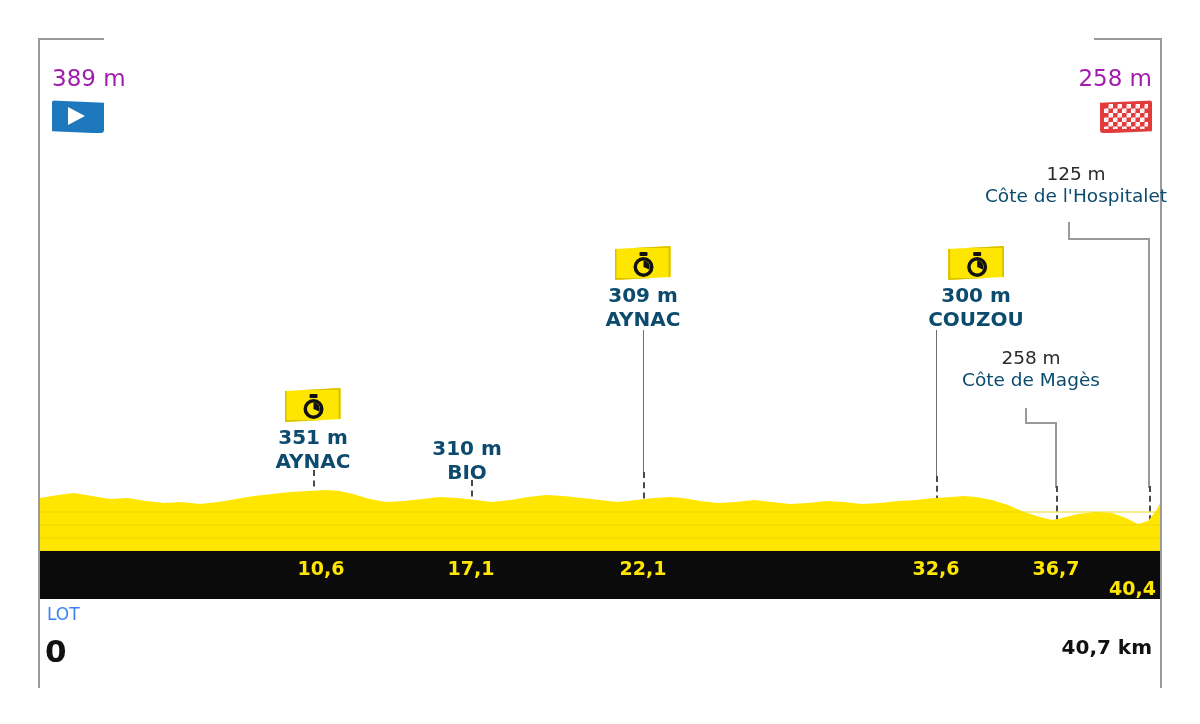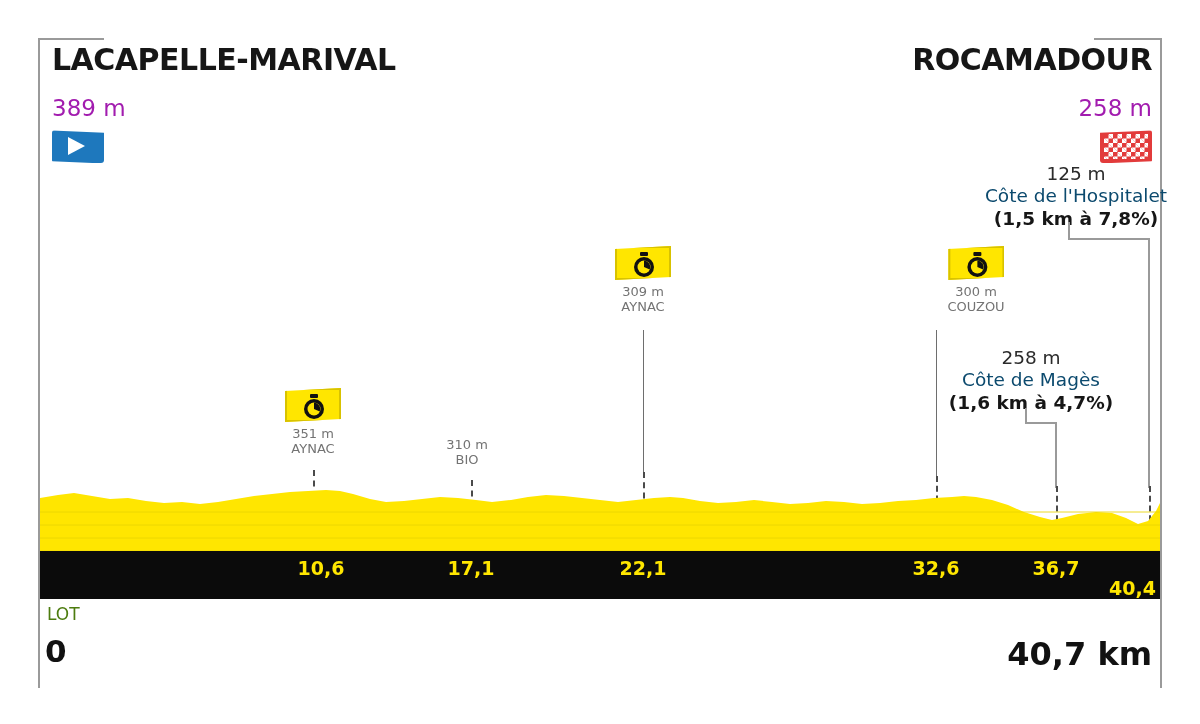--- a/index.html
+++ b/index.html
@@ -72,21 +72,21 @@
 
   
   .marker { position:absolute; text-align:center; transform:translateX(-50%); }
   .marker .mflag {
     width:56px; height:34px; margin:0 auto 4px;
     background:#ffe600; border:2px solid #d8c200;
     clip-path: polygon(0 9%, 100% 0, 100% 91%, 0 100%);
     position:relative;
   }
   .marker .mflag svg { position:absolute; left:13px; top:4px; }
-  .marker .mtxt { font-size:13px; line-height:1.18; color:#737373; white-space:nowrap; }
+  .marker .mtxt { font-size:20px; line-height:1.18; color:#0c4a6e; white-space:nowrap;font-weight:bold; }
 
   
   .climb { position:absolute; text-align:center; white-space:nowrap; }
   .climb .c-alt  { font-size:18.5px; line-height:1.2; color:#2b2b2b; }
   .climb .c-name { font-size:18.5px; line-height:1.2; color:#0c4a6e; }
   .climb .c-spec { font-size:18.5px; line-height:1.25; font-weight:bold; color:#161616; }
 
   
   .vline { position:absolute; width:0; border-left:2px dashed #4a4a4a; }
   .vline.solid { border-left:1.6px solid #6e6e6e; }
@@ -105,49 +105,47 @@
   }
   .tick-label {
     position:absolute; top:6px; transform:translateX(-50%);
     color:#ffe600; font-weight:bold; font-size:19px; white-space:nowrap;
   }
   .tick-label.last { transform:none; right:4px; top:26px; }
 
   
   #dept {
     position:absolute; left:47px; top:604px;
-    font-size:17px; color:#4d7c0f;
+    font-size:17px; color:#3b82f6;
   }
   #km-zero {
     position:absolute; left:45px; top:633px;
     font-size:31px; font-weight:bold; color:#111;
   }
   #km-total {
     position:absolute; right:48px; top:635px;
-    font-size:32px; font-weight:bold; color:#111; white-space:nowrap;
+    font-size:20px; font-weight:bold; color:#111; white-space:nowrap;
   }
 </style>
 </head>
 <body>
 
 <div id="stage">
 
   <div class="frame-left"></div>
   <div class="frame-right"></div>
   <div class="frame-cap cap-left"></div>
   <div class="frame-cap cap-right"></div>
 
   <div class="terminus" id="start-block">
-    <div class="city">LACAPELLE-MARIVAL</div>
     <div class="alt">389 m</div>
     <div class="flag-start"></div>
   </div>
 
   <div class="terminus" id="finish-block">
-    <div class="city">ROCAMADOUR</div>
     <div class="alt">258 m</div>
     <div class="flag-finish"></div>
   </div>
 
   <div class="marker" style="left:313px; top:388px;">
     <div class="mflag">
       <svg width="28" height="26" viewBox="0 0 28 26">
         <rect x="10" y="0" width="8" height="4" rx="1" fill="#111"></rect>
         <circle cx="14" cy="15" r="10" fill="#111"></circle>
         <circle cx="14" cy="15" r="6.5" fill="#ffe600"></circle>
@@ -191,33 +189,31 @@
     </div>
     <div class="mtxt">300 m</div>
     <div class="mtxt">COUZOU</div>
   </div>
   <div class="vline solid" style="left:936px; top:330px; height:148px;"></div>
   <div class="vline" style="left:936px; top:476px; height:84px;"></div>
 
   <div class="climb" style="left:1076px; top:163px; transform:translateX(-50%);">
     <div class="c-alt">125 m</div>
     <div class="c-name">Côte de l'Hospitalet</div>
-    <div class="c-spec">(1,5 km à 7,8%)</div>
   </div>
   <div class="bracket">
     <div class="bv" style="left:1068px; top:222px; height:18px;"></div>
     <div class="bh" style="left:1068px; top:238px; width:82px;"></div>
     <div class="bv" style="left:1148px; top:238px; height:250px;"></div>
   </div>
   <div class="vline" style="left:1149px; top:486px; height:74px;"></div>
 
   <div class="climb" style="left:1031px; top:347px; transform:translateX(-50%);">
     <div class="c-alt">258 m</div>
     <div class="c-name">Côte de Magès</div>
-    <div class="c-spec">(1,6 km à 4,7%)</div>
   </div>
   <div class="bracket">
     <div class="bv" style="left:1025px; top:408px; height:16px;"></div>
     <div class="bh" style="left:1025px; top:422px; width:32px;"></div>
     <div class="bv" style="left:1055px; top:422px; height:66px;"></div>
   </div>
   <div class="vline" style="left:1056px; top:486px; height:74px;"></div>
 
   <div id="profile">
     <svg viewBox="0 0 1120 105" preserveAspectRatio="none">

